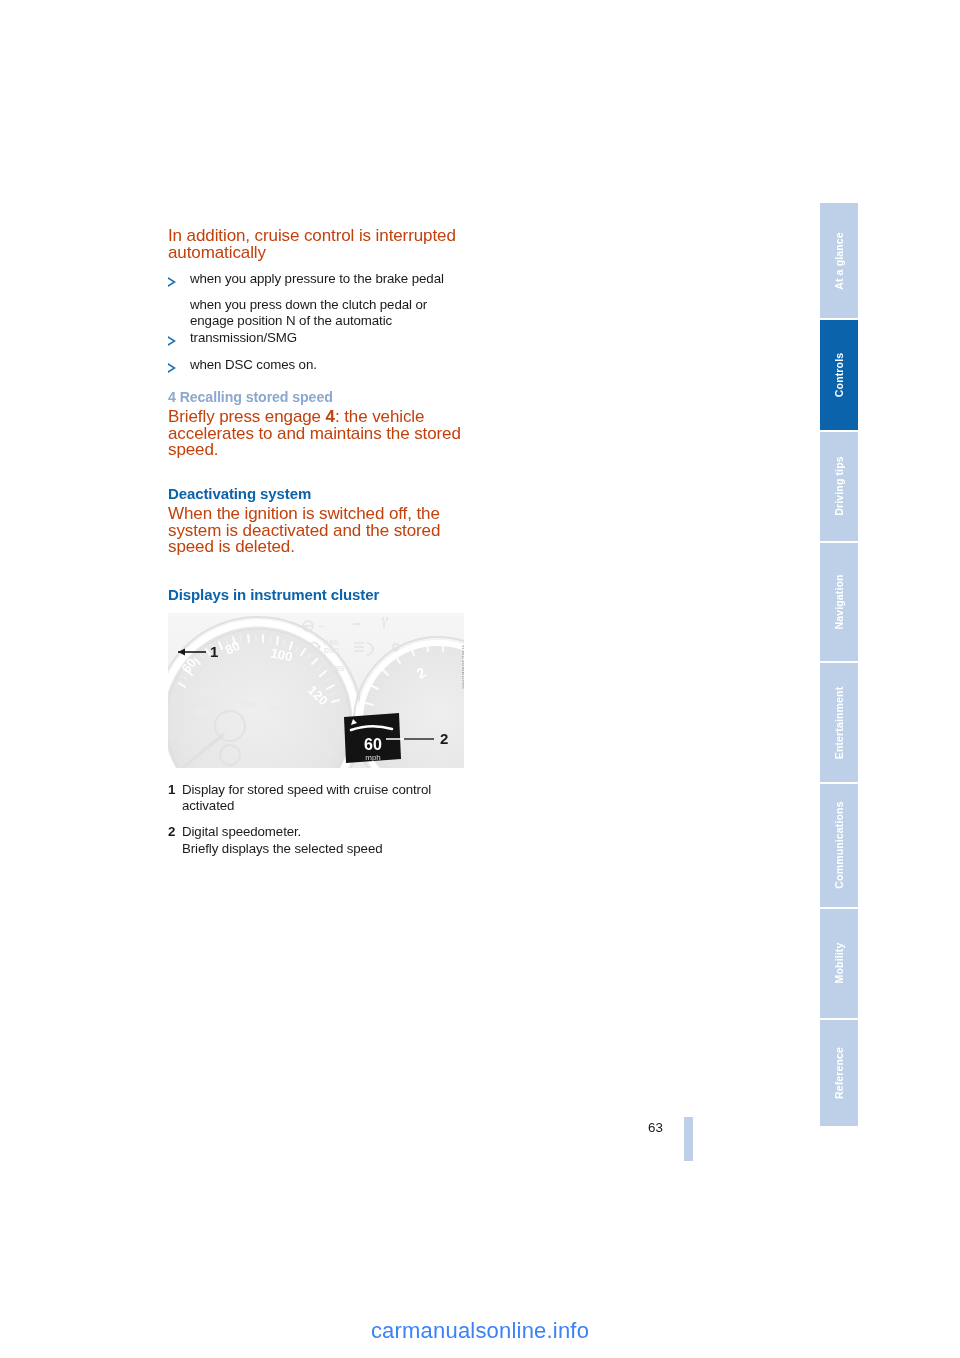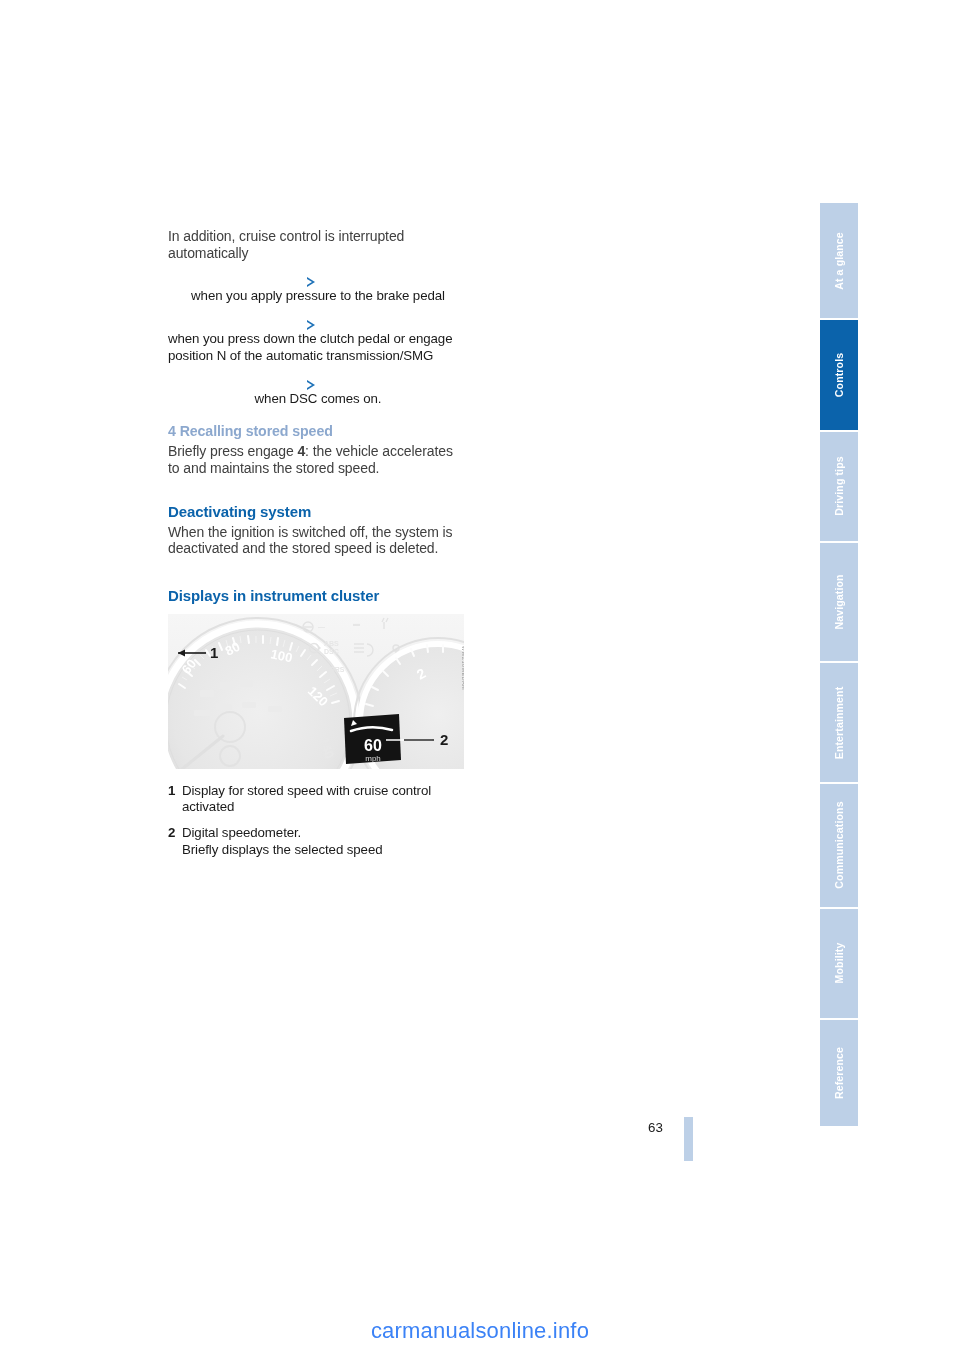--- a/index.html
+++ b/index.html
@@ -25,34 +25,33 @@
 
   
   #content {
     position: absolute;
     left: 168px;
     top: 228px;
     width: 300px;
   }
 
   .para {
-    font-size: 14px;
+    font-size: 17px;
     line-height: 16.6px;
-    color: #404040;
+    color: #c2410c;
     margin: 0 0 9px 0;
     letter-spacing: -0.1px;
   }
 
   .bullets { margin: 0 0 12px 0; }
 
   .bullet {
     display: flex;
-    align-items: center;
+    align-items: flex-end;
     margin-bottom: 9px;
-    flex-direction: column;
   }
   .bullet:last-child { margin-bottom: 8px; }
 
   .bullet-mark {
     flex: 0 0 auto;
     width: 22px;
     padding-top: 1px;
     color: #1f72b8;
     font-size: 12px;
     line-height: 16.6px;

